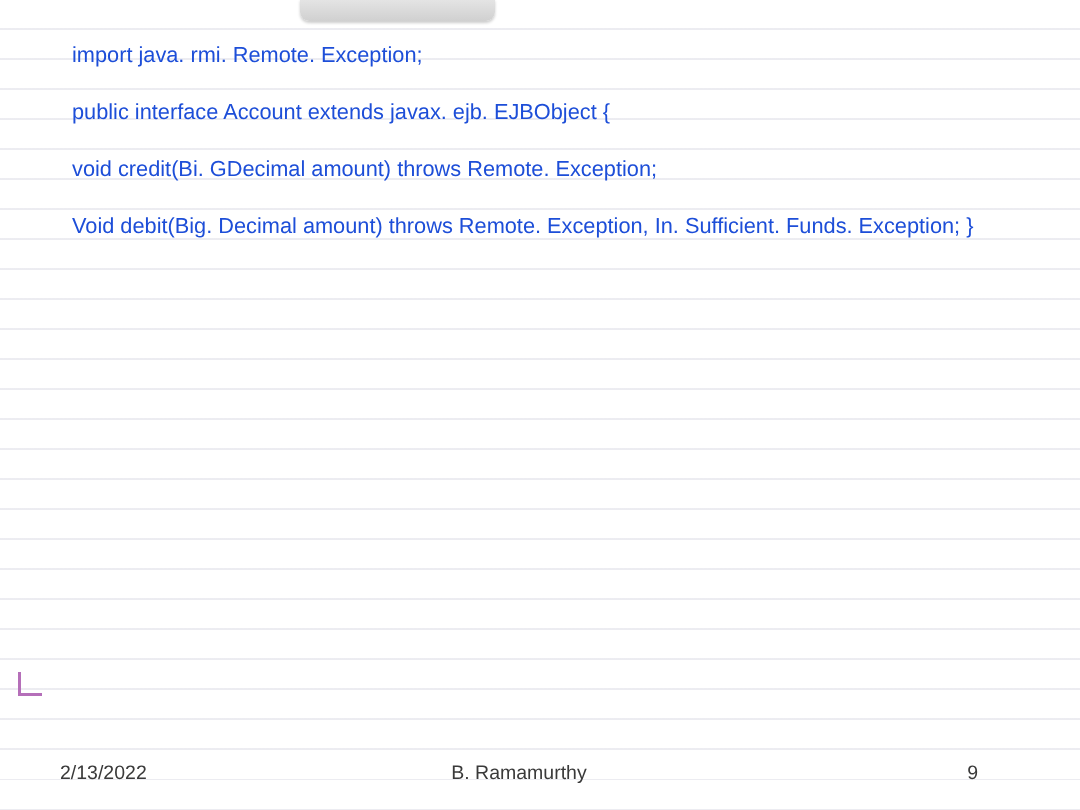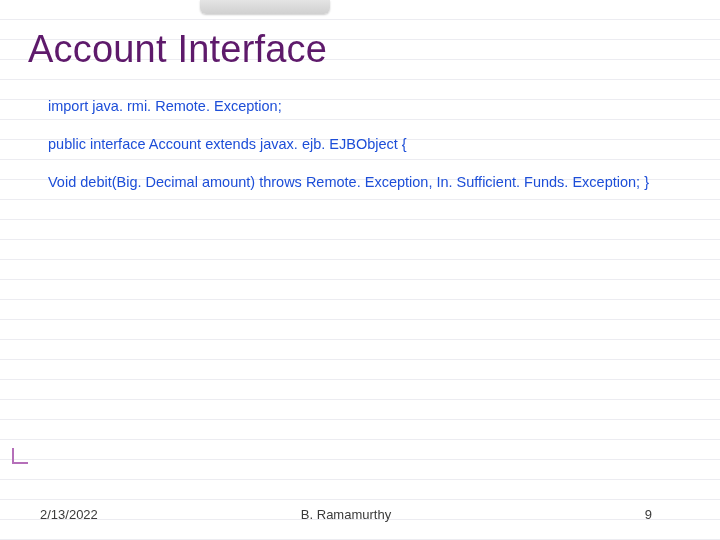--- a/index.html
+++ b/index.html
@@ -72,25 +72,25 @@
   }
   .footer .center { position: absolute; left: 50%; transform: translateX(-50%); }
   .footer .right { color: #3a3a3a; }
 </style>
 </head>
 <body>
 
 <div class="tab"></div>
 
 <div class="slide">
-  <h1 class="title">Account Interface</h1>
 
   <div class="body-lines">
     <p class="line">import java. rmi. Remote. Exception;</p>
     <p class="line">public interface Account extends javax. ejb. EJBObject {</p>
+    <p class="line">void credit(Bi. GDecimal amount) throws Remote. Exception;</p>
     <p class="line">Void debit(Big. Decimal amount) throws Remote. Exception, In. Sufficient. Funds. Exception; }</p>
   </div>
 </div>
 
 <div class="corner"></div>
 
 <div class="footer">
   <span>2/13/2022</span>
   <span class="center">B. Ramamurthy</span>
   <span class="right">9</span>

